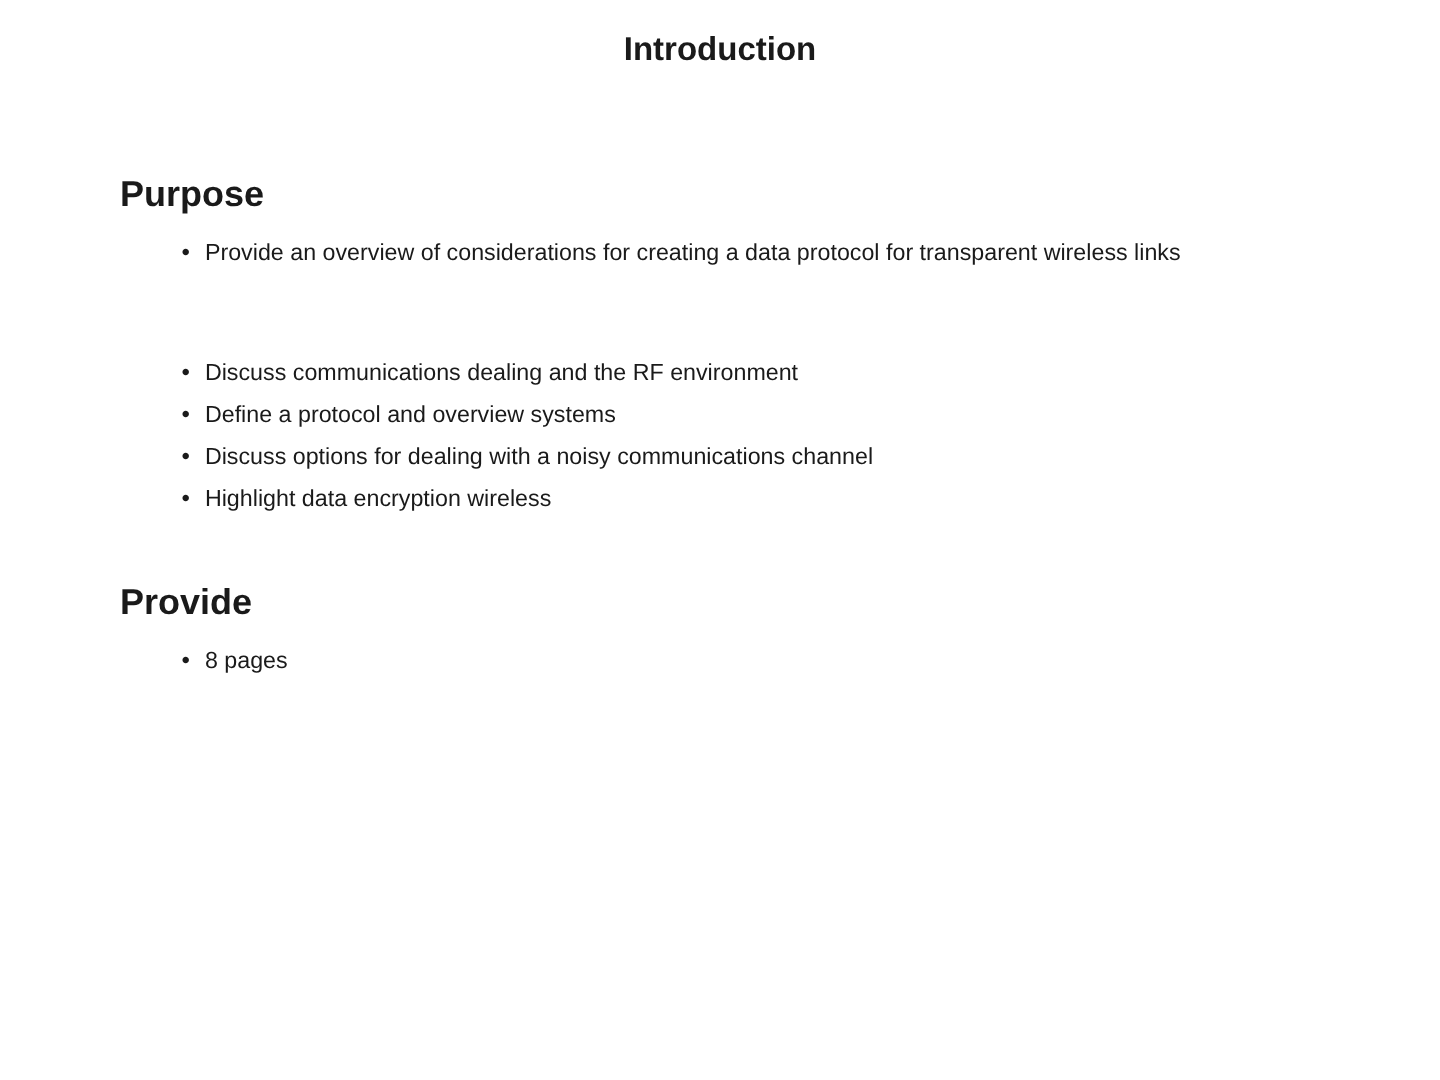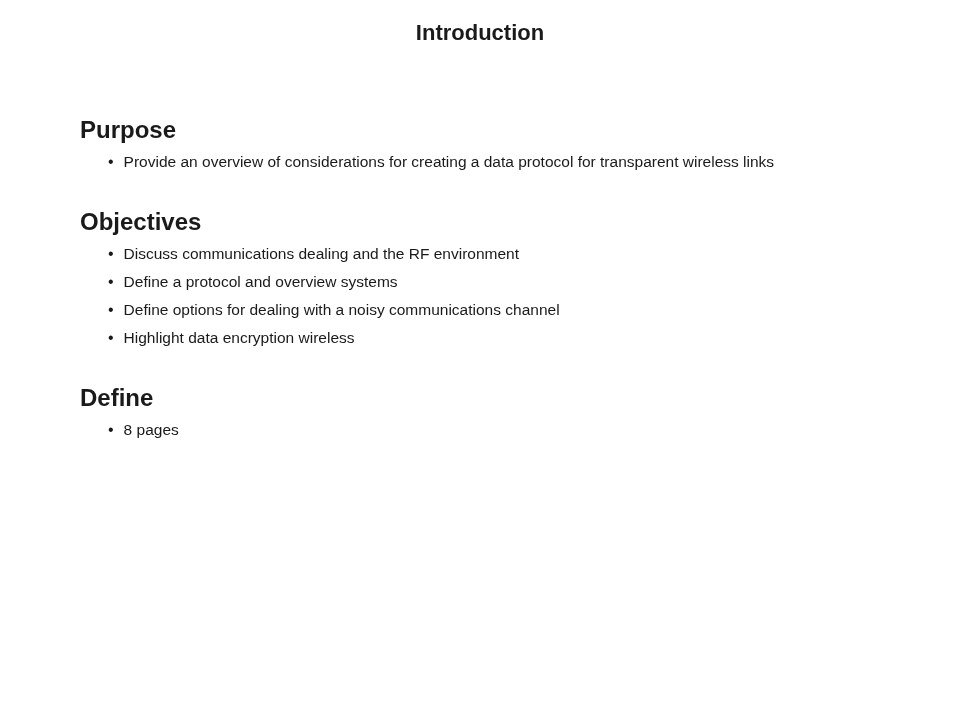--- a/index.html
+++ b/index.html
@@ -46,21 +46,21 @@
     .section-heading {
       font-size: 24px;
       font-weight: bold;
       margin-bottom: 6px;
       font-family: Arial, Helvetica, sans-serif;
     }
 
     .bullet-list {
       list-style: none;
       padding: 0;
-      margin: 0;
+      margin: 13px;
     }
 
     .bullet-list li {
       display: flex;
       align-items: flex-start;
       margin-bottom: 4px;
       font-size: 15.5px;
       line-height: 1.5;
       font-family: Arial, Helvetica, sans-serif;
     }
@@ -89,38 +89,37 @@
   <div class="section">
     <div class="section-heading">Purpose</div>
     <ul class="bullet-list">
       <li>
         <span class="bullet-text">Provide an overview of considerations for creating a data protocol for transparent wireless links</span>
       </li>
     </ul>
   </div>
 
   <div class="section">
-    <div class="section-heading">Objectives</div>
     <ul class="bullet-list">
       <li>
         <span class="bullet-text">Discuss communications dealing and the RF environment</span>
       </li>
       <li>
         <span class="bullet-text">Define a protocol and overview systems</span>
       </li>
       <li>
-        <span class="bullet-text">Define options for dealing with a noisy communications channel</span>
+        <span class="bullet-text">Discuss options for dealing with a noisy communications channel</span>
       </li>
       <li>
         <span class="bullet-text">Highlight data encryption wireless</span>
       </li>
     </ul>
   </div>
 
   <div class="section">
-    <div class="section-heading">Define</div>
+    <div class="section-heading">Provide</div>
     <ul class="bullet-list">
       <li>
         <span class="bullet-text">8 pages</span>
       </li>
     </ul>
   </div>
 </div>
 
 </body></html>

